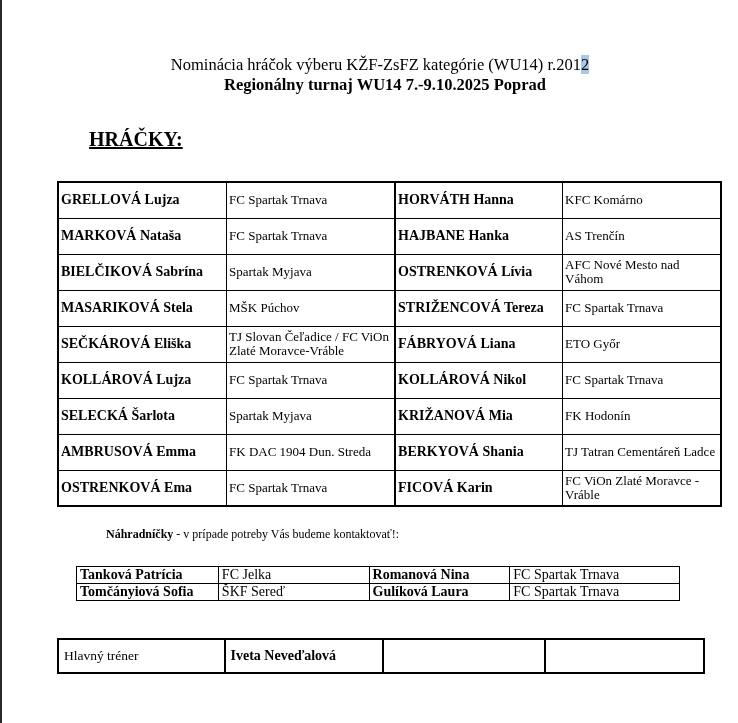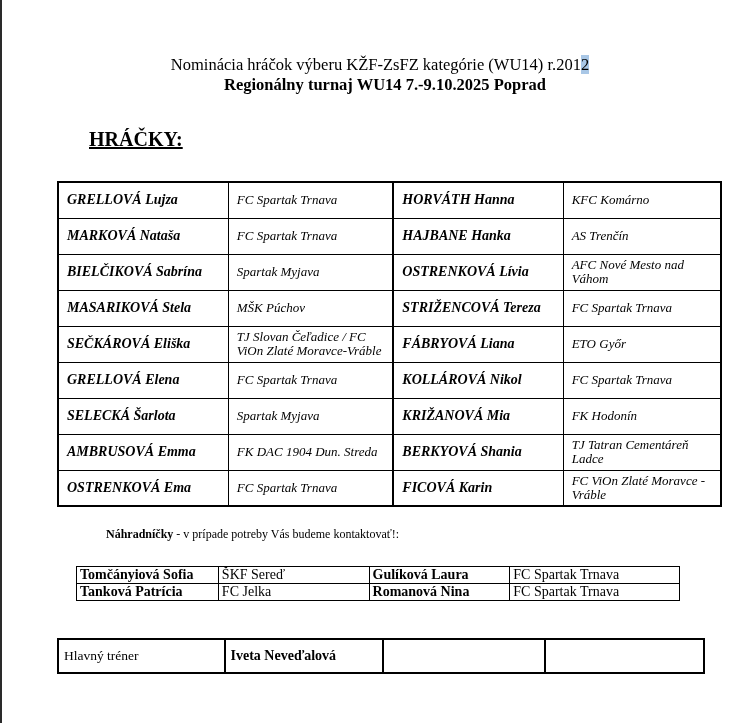--- a/index.html
+++ b/index.html
@@ -18,21 +18,21 @@
   .title2 {
     position: absolute; top: 75px; left: 0; width: 770px; text-align: center;
     font-size: 16.5px; font-weight: bold; line-height: 20px;
   }
   .section-label {
     position: absolute; top: 128px; left: 89px; font-size: 20px; font-weight: bold;
     text-decoration: underline;
   }
   table { border-collapse: collapse; position: absolute; }
   .main { left: 57px; top: 181px; width: 665px; border: 2px solid #000; }
-  .main td { border: 1px solid #000; height: 33px; padding: 0 8px; vertical-align: middle; font-style: italic; }
+  .main td { border: 1px solid #000; height: 33px; padding: 0 2px; vertical-align: middle; }
   .main tr { height: 36px; }
   .main td.name { font-weight: bold; font-size: 14px; width: 160px; }
   .main td.club { font-size: 13px; line-height: 14px; }
   .main td.c1 { width: 161px; }
   .main td.c2 { width: 161px; }
   .main td.c3 { width: 160px; }
   .main td.c4 { width: 151px; }
   .main td.sep { border-left: 2px solid #000; }
   .subs-note { position: absolute; top: 527px; left: 106px; font-size: 12px; }
   .subs-note b { font-weight: bold; }
@@ -79,21 +79,21 @@
         <td class="name c3 sep">STRIŽENCOVÁ Tereza</td>
         <td class="club c4">FC Spartak Trnava</td>
       </tr>
       <tr>
         <td class="name c1">SEČKÁROVÁ Eliška</td>
         <td class="club c2">TJ Slovan Čeľadice / FC ViOn Zlaté Moravce-Vráble</td>
         <td class="name c3 sep">FÁBRYOVÁ Liana</td>
         <td class="club c4">ETO Győr</td>
       </tr>
       <tr>
-        <td class="name c1">GRELLOVÁ Elena</td>
+        <td class="name c1">KOLLÁROVÁ Lujza</td>
         <td class="club c2">FC Spartak Trnava</td>
         <td class="name c3 sep">KOLLÁROVÁ Nikol</td>
         <td class="club c4">FC Spartak Trnava</td>
       </tr>
       <tr>
         <td class="name c1">SELECKÁ Šarlota</td>
         <td class="club c2">Spartak Myjava</td>
         <td class="name c3 sep">KRIŽANOVÁ Mia</td>
         <td class="club c4">FK Hodonín</td>
       </tr>
@@ -116,29 +116,29 @@
 
 <table class="subs">
   <colgroup>
       <col style="width:142px">
       <col style="width:151px">
       <col style="width:141px">
       <col style="width:170px">
     </colgroup>
   <tbody id="subs-body">
       <tr>
+        <td class="name">Tanková Patrícia</td>
+        <td class="club">FC Jelka</td>
+        <td class="name">Romanová Nina</td>
+        <td class="club">FC Spartak Trnava</td>
+      </tr>
+      <tr>
         <td class="name">Tomčányiová Sofia</td>
         <td class="club">ŠKF Sereď</td>
         <td class="name">Gulíková Laura</td>
-        <td class="club">FC Spartak Trnava</td>
-      </tr>
-      <tr>
-        <td class="name">Tanková Patrícia</td>
-        <td class="club">FC Jelka</td>
-        <td class="name">Romanová Nina</td>
         <td class="club">FC Spartak Trnava</td>
       </tr>
     </tbody>
 </table>
 
 <table class="staff">
   <colgroup>
       <col style="width:167px">
       <col style="width:159px">
       <col style="width:162px">

